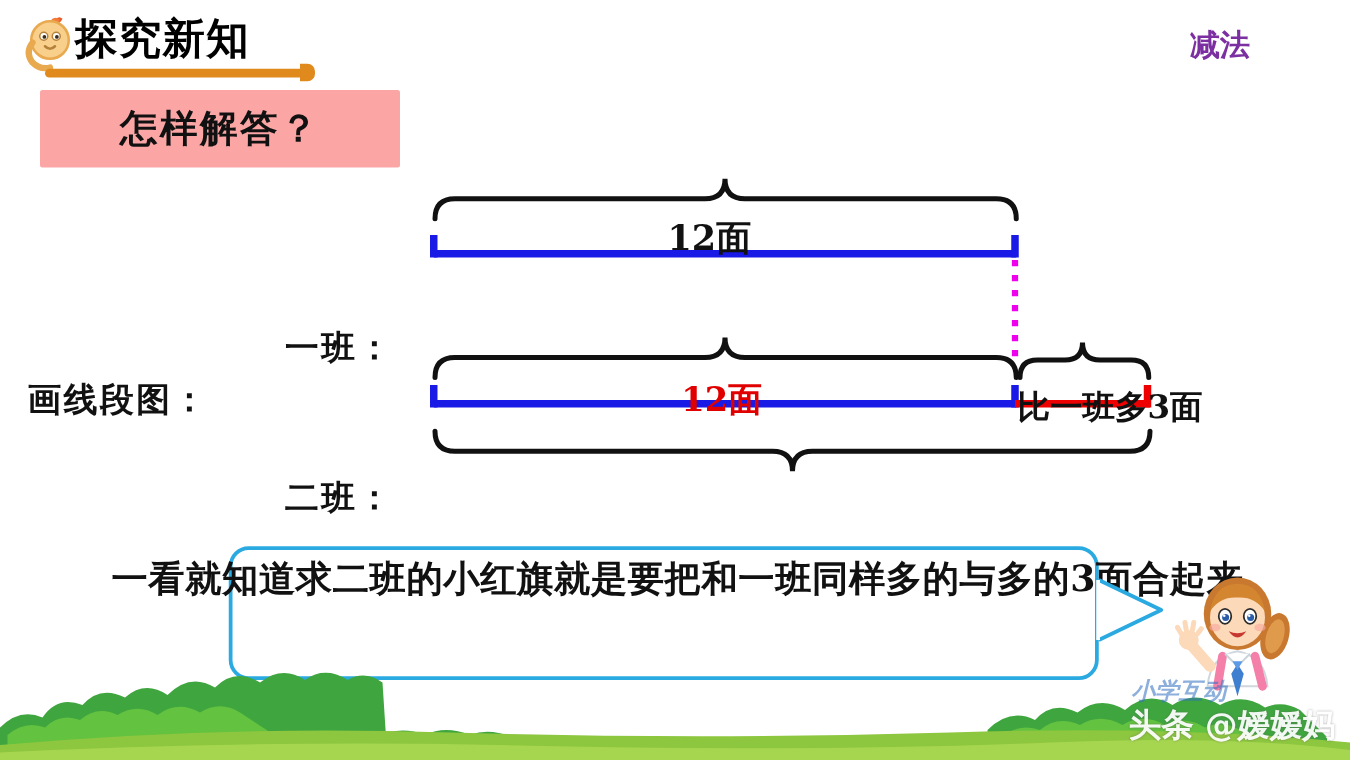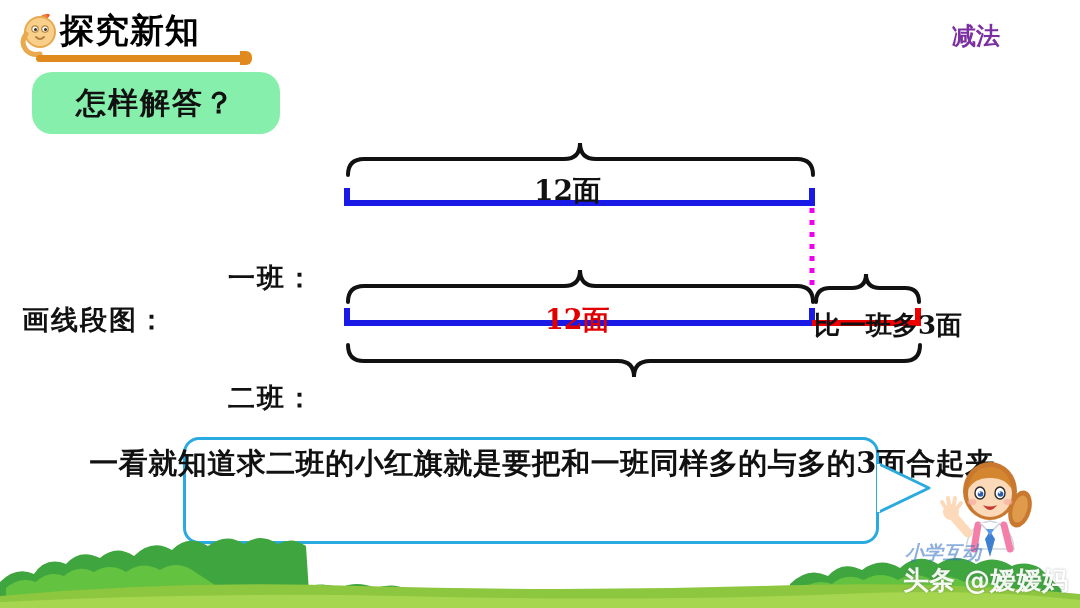--- a/index.html
+++ b/index.html
@@ -49,23 +49,23 @@
   .hdr-chapter {
     position: absolute; right: 80px; top: 20px;
     font-size: 24px; font-weight: bold; color: #7b2fa0;
     font-family: "DejaVu Sans", "Liberation Sans", sans-serif;
     white-space: nowrap;
   }
 
   
   .q-banner {
     position: absolute; left: 32px; top: 72px;
-    width: 248px; height: 62px;
-    background: #86efac;
-    border-radius: 20px;
+    width: 288px; height: 62px;
+    background: #fca5a5;
+    border-radius: 2px;
     display: flex; align-items: center; justify-content: center;
   }
   .q-banner span {
     font-size: 30px; font-weight: bold; color: #111111;
     font-family: "DejaVu Serif", "Liberation Serif", serif;
     letter-spacing: 2px;
     white-space: nowrap;
   }
 
   

